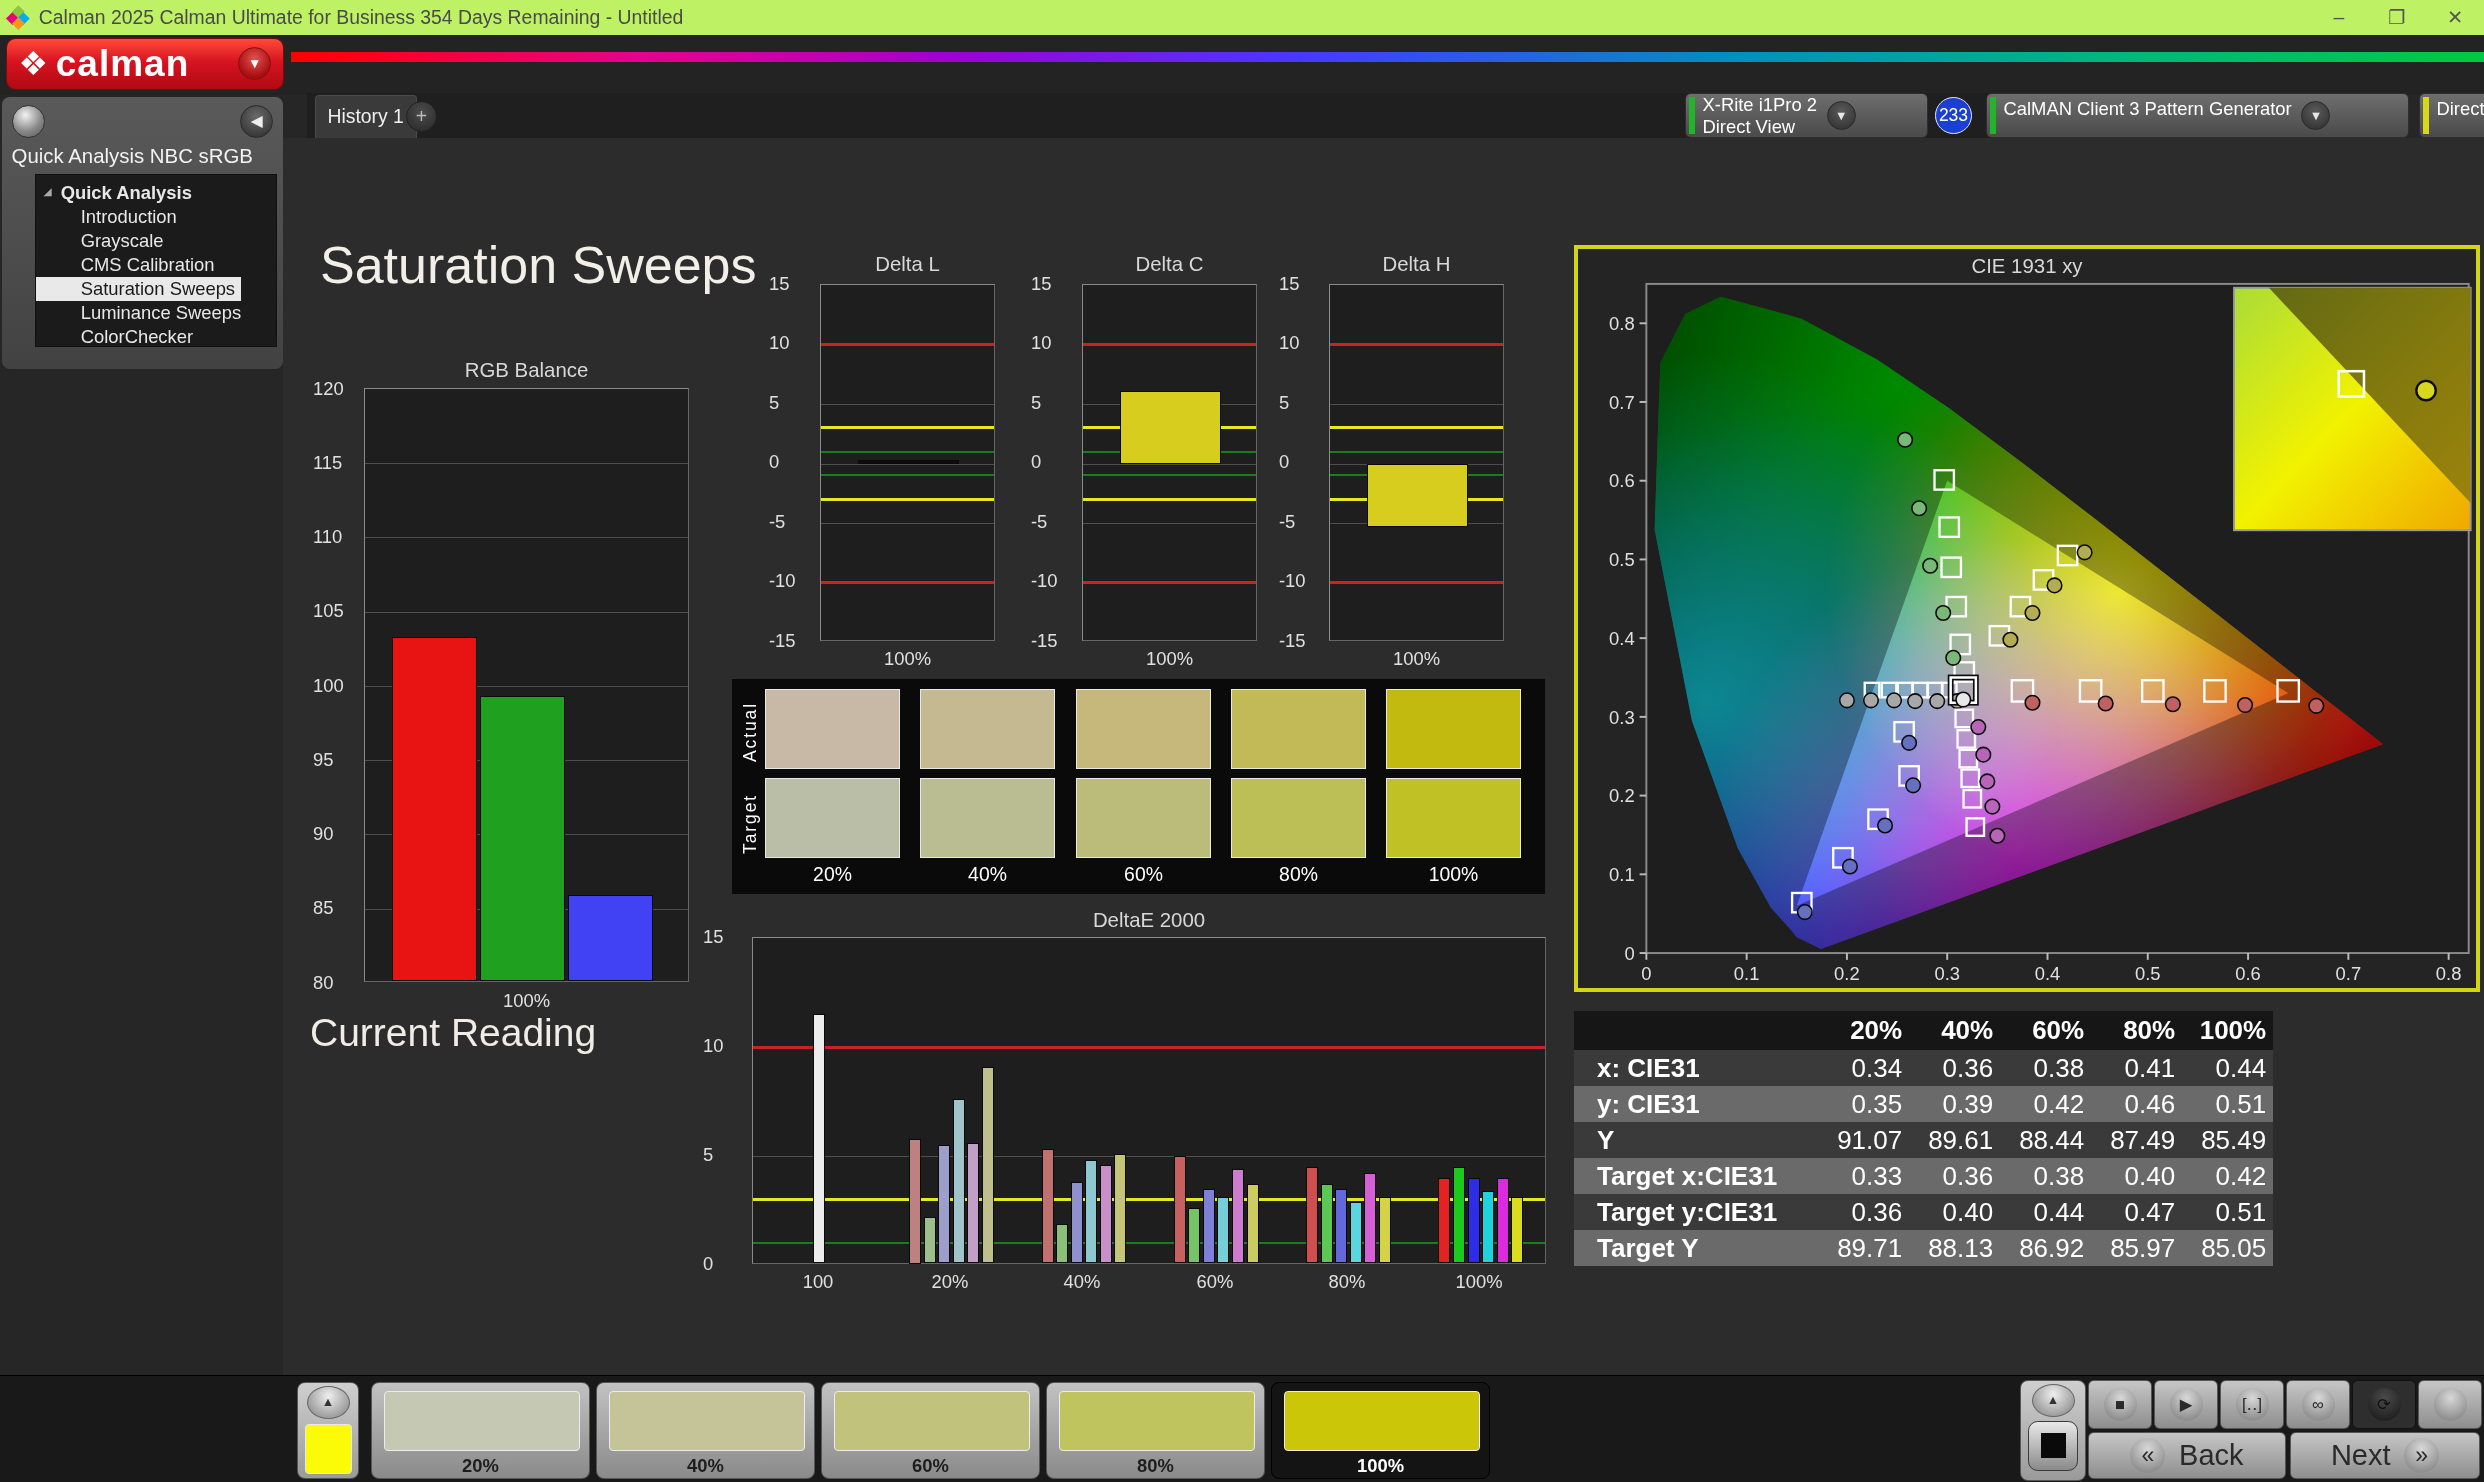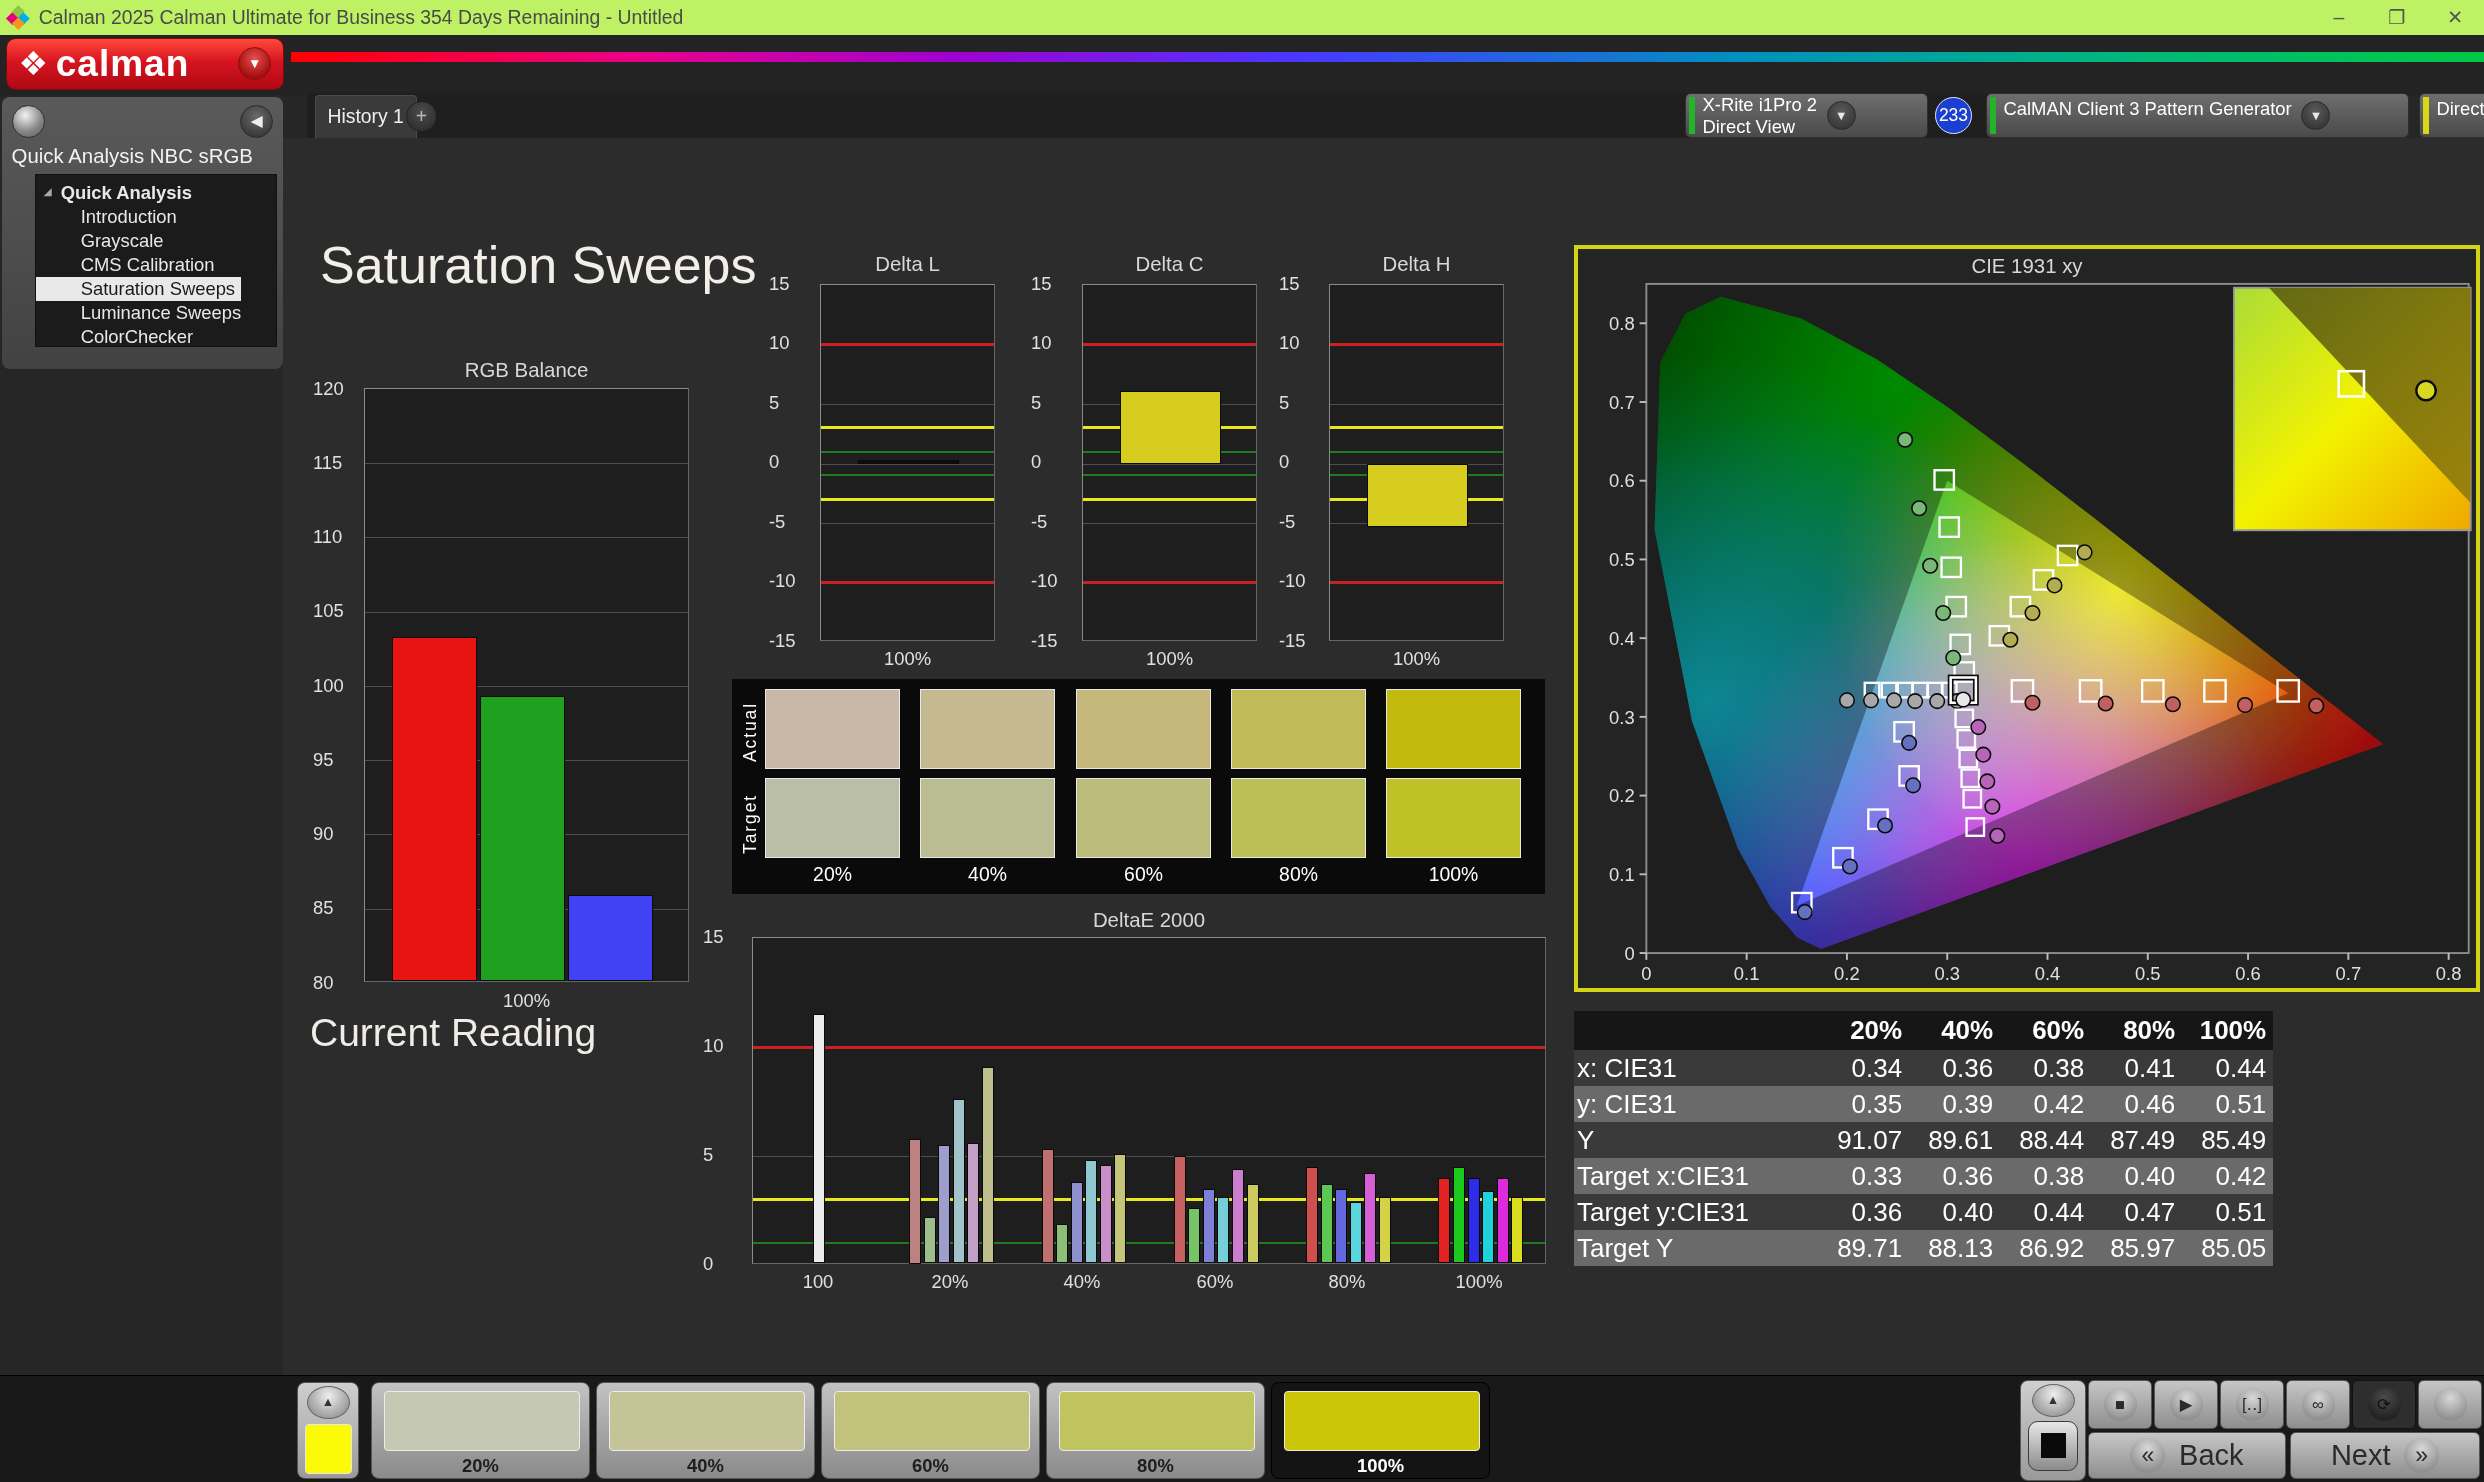--- a/index.html
+++ b/index.html
@@ -94,21 +94,21 @@
   
   #cie-panel { left:1291px; top:107px; width:906px; height:747px; background:#242424; border:4.9px solid #d4d416; }
   #cie-title { position:absolute; left:0; top:5.8px; width:100%; text-align:center; color:#d8d8d8; font-size:20.4px; }
 
   
   #data-table { left:1291px; top:873px; width:699px; height:256px; font-size:26px; color:#fff; }
   .tbl-row { display:flex; align-items:center; height:36px; }
   .tbl-header { height:39px; background:#161616; font-weight:bold; }
   .tbl-row.odd { background:#3a3a3a; }
   .tbl-row.even { background:#6a6a6a; }
-  .tbl-label { width:243px; padding-left:3px; font-weight:normal; }
+  .tbl-label { width:243px; padding-left:23px; font-weight:bold; }
   .tbl-cell { width:91px; text-align:right; padding-right:5.8px; }
 
   
   #bottom-bar { left:0; top:1375px; width:2484px; height:108px; background:#191919; border-top:1.9px solid #000; }
   #patch-mini { position:absolute; left:297px; top:5.8px; width:62px; height:97px; border-radius:7.8px;
                 background:linear-gradient(#cfcfcf,#9a9a9a); border:1px solid #555; }
   .oval-btn { width:43px; height:33px; margin:2.9px auto 0; border-radius:50%;
               background:radial-gradient(circle at 50% 30%,#efefef,#9a9a9a 75%); border:1px solid #666;
               color:#333; font-size:12.6px; display:flex; align-items:center; justify-content:center; }
   #mini-swatch { width:47px; height:50px; margin:5.8px auto 0; background:#fbfb08; border:1.9px solid #e8e8e8; border-radius:3.9px; }

